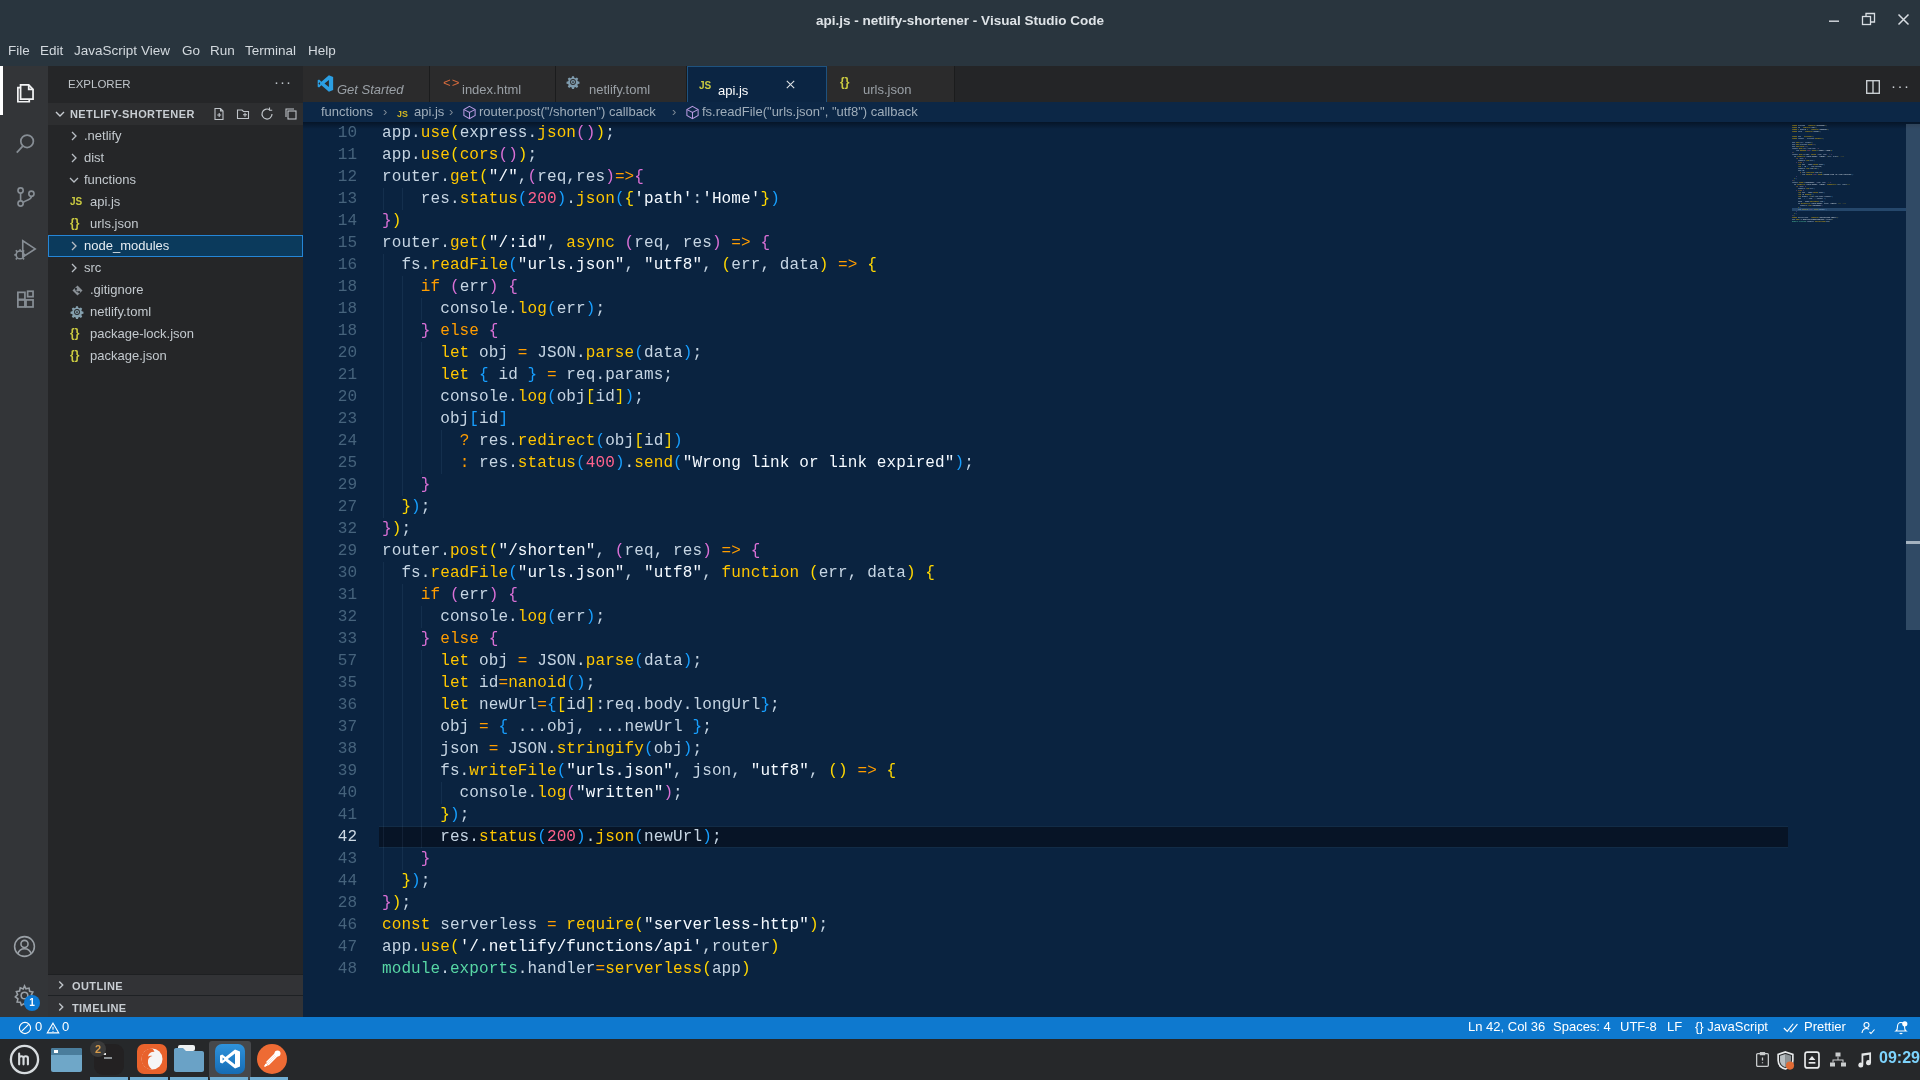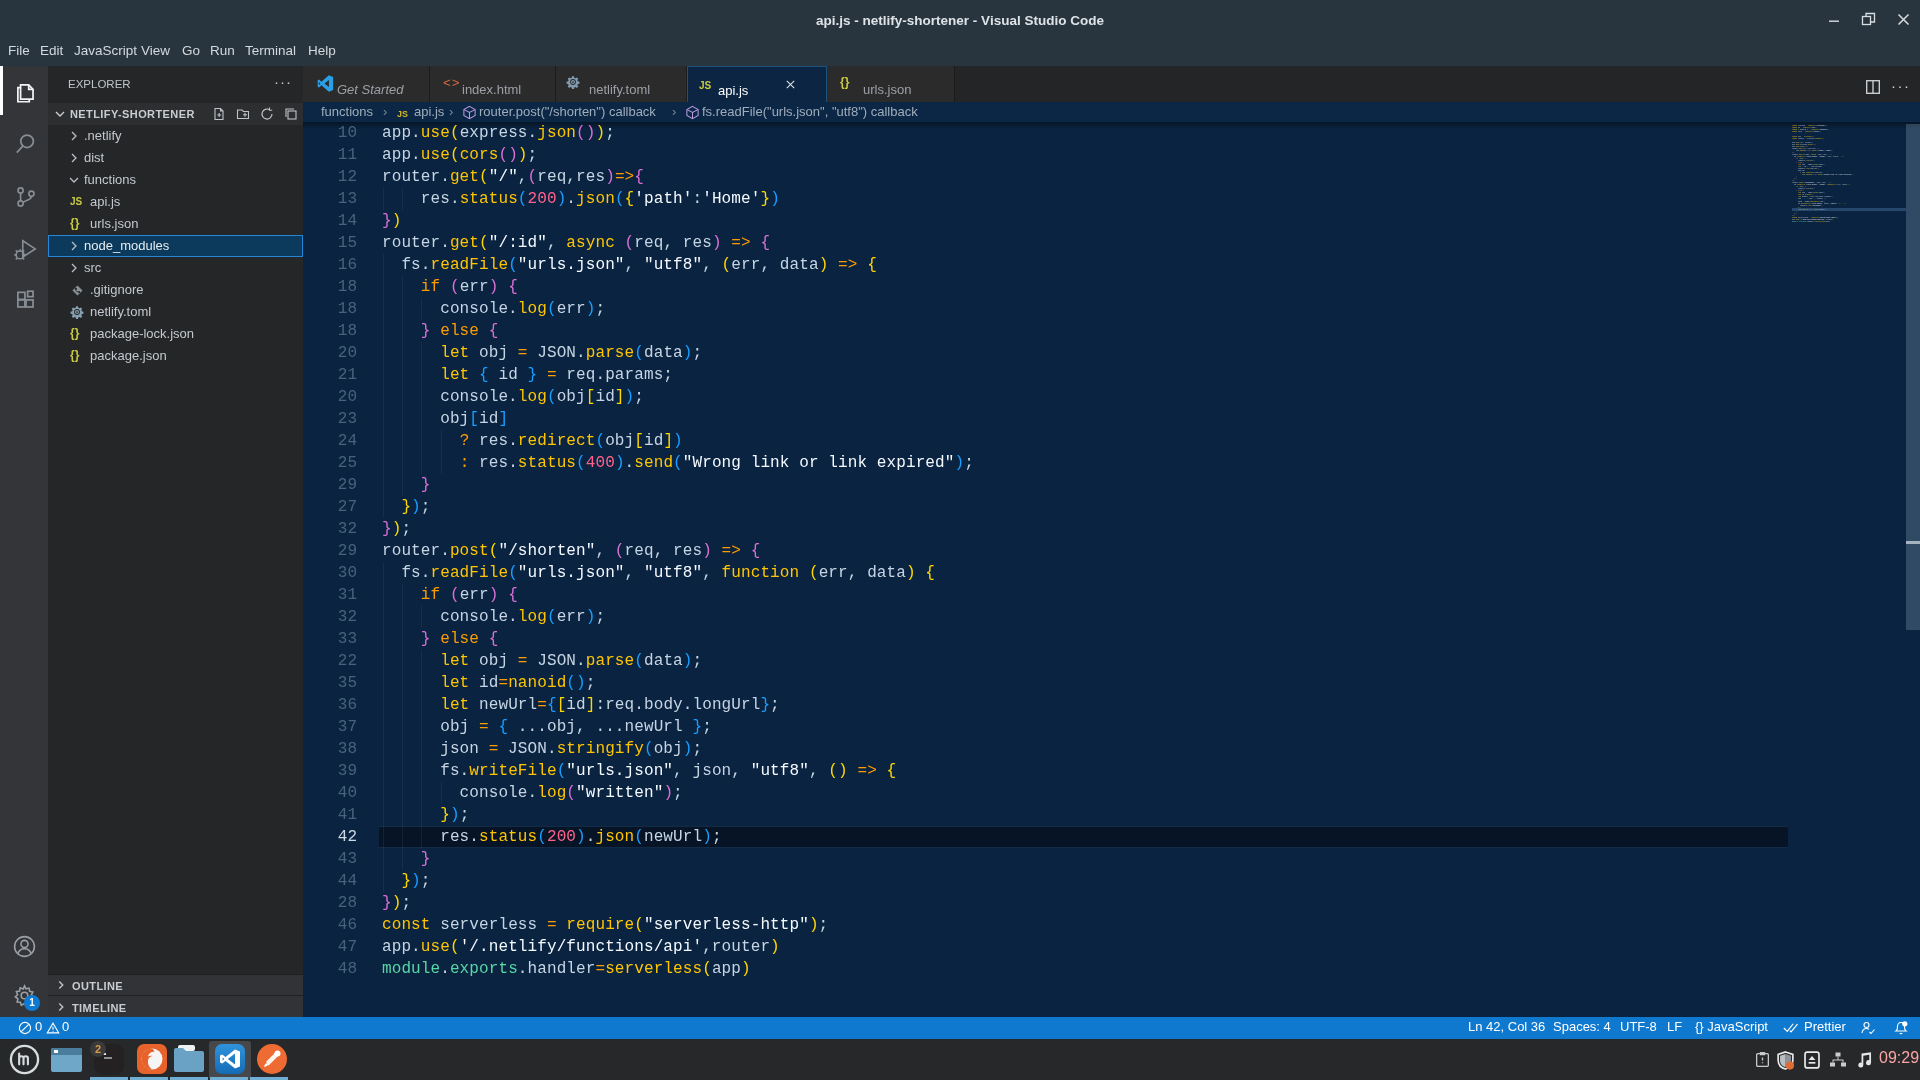--- a/index.html
+++ b/index.html
@@ -35,21 +35,21 @@
 #mmInner{position:absolute;left:0;top:0;width:1000px;font-family:"Liberation Mono",monospace;font-size:16px;letter-spacing:0.1px;line-height:22px;transform:scale(0.104,0.0923);transform-origin:0 0}
 #mmline{position:absolute;left:1792px;top:208px;width:114px;height:3px;background:rgba(90,140,190,0.35)}
 #sbar{position:absolute;left:1906px;top:124px;width:14px;height:506px;background:rgba(140,165,190,0.3)}
 #sbarline{position:absolute;left:1906px;top:541px;width:14px;height:3px;background:rgba(195,205,215,0.8)}
 
 #statusbar{position:absolute;left:0;top:1017px;width:1920px;height:22px;background:#0e79cf;color:#fff;font-size:13px}
 #statusbar span{position:absolute;top:2px;white-space:pre}
 
 #taskbar{position:absolute;left:0;top:1039px;width:1920px;height:41px;background:#26282a}
 .tbind{position:absolute;top:1077px;height:3px;background:#71aed3}
-#clock{position:absolute;top:1049px;left:1879px;color:#fca5a5;font-size:16px;font-weight:normal}
+#clock{position:absolute;top:1049px;left:1879px;color:#7dd3fc;font-size:16px;font-weight:bold}
 .trayic{position:absolute;top:1051px;color:#c9cccd}
 #seltree{position:absolute;left:48px;top:235px;width:255px;height:22px;background:#0b3a5c;border:1px solid #2586d7}
 .sechdr{font-weight:bold;font-size:11px;letter-spacing:0.4px;color:#c8cdd2}
 </style></head><body>
 
 <div id="titlebar"></div>
 <div id="title">api.js - netlify-shortener - Visual Studio Code</div>
 <svg class="abs" style="left:1827px;top:12px" width="17" height="17" viewBox="0 0 17 17">
     <path d="M2 9.2 H12" stroke="#d8dde2" stroke-width="1.4" fill="none"></path>
   </svg>
@@ -386,21 +386,21 @@
 <div class="num" style="top:430px">24</div>
 <div class="num" style="top:452px">25</div>
 <div class="num" style="top:474px">29</div>
 <div class="num" style="top:496px">27</div>
 <div class="num" style="top:518px">32</div>
 <div class="num" style="top:540px">29</div>
 <div class="num" style="top:562px">30</div>
 <div class="num" style="top:584px">31</div>
 <div class="num" style="top:606px">32</div>
 <div class="num" style="top:628px">33</div>
-<div class="num" style="top:650px">22</div>
+<div class="num" style="top:650px">57</div>
 <div class="num" style="top:672px">35</div>
 <div class="num" style="top:694px">36</div>
 <div class="num" style="top:716px">37</div>
 <div class="num" style="top:738px">38</div>
 <div class="num" style="top:760px">39</div>
 <div class="num" style="top:782px">40</div>
 <div class="num" style="top:804px">41</div>
 <div class="num act" style="top:826px">42</div>
 <div class="num" style="top:848px">43</div>
 <div class="num" style="top:870px">44</div>

